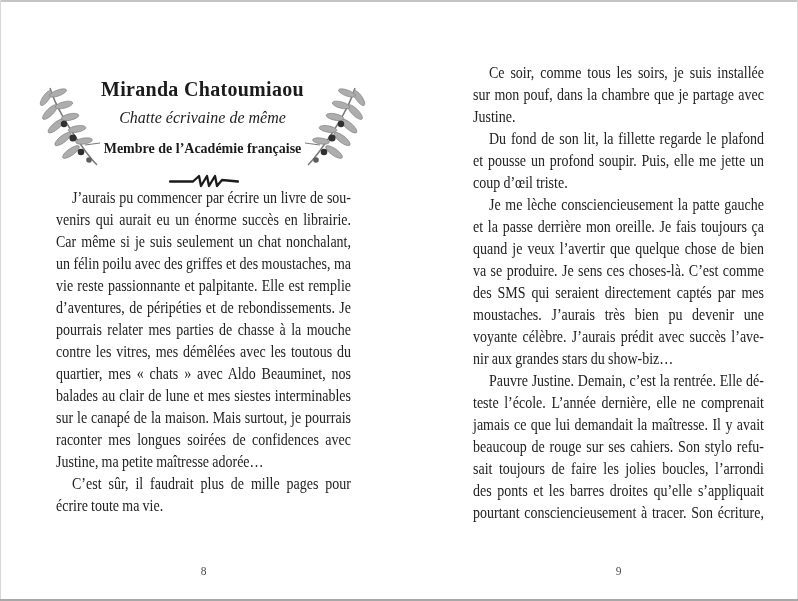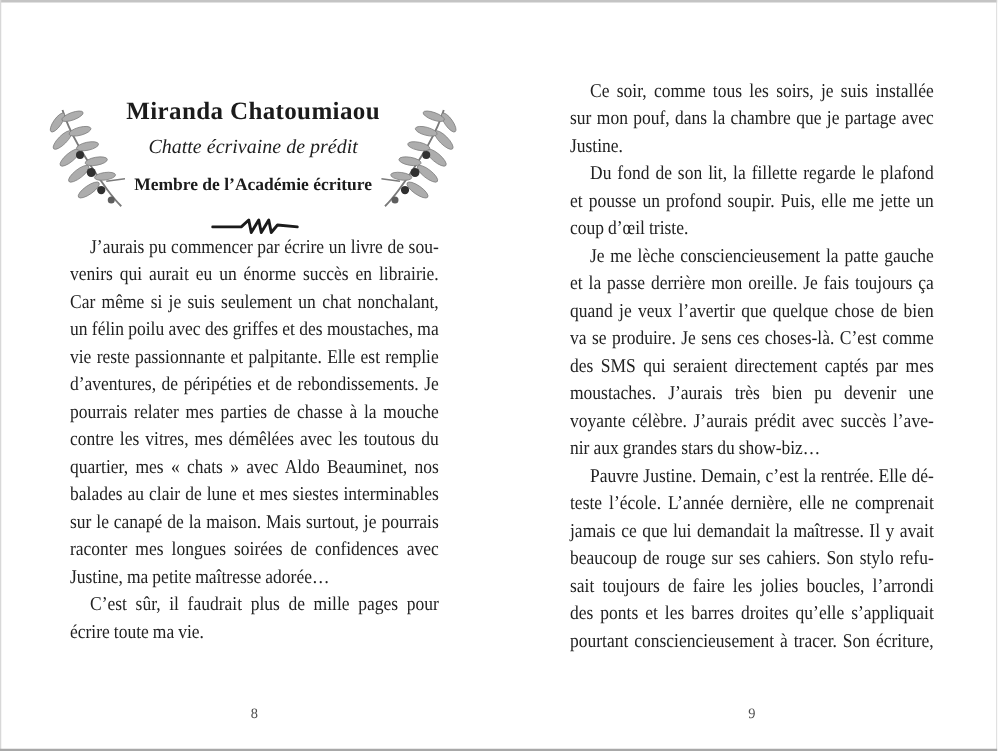--- a/index.html
+++ b/index.html
@@ -7,21 +7,21 @@
     position:relative;width:798px;height:601px;background:#ffffff;overflow:hidden;
     font-family:"Liberation Serif", serif;color:#222222;
   }
   .edge-top{position:absolute;top:0;left:0;right:0;height:2px;background:#c4c4c4;}
   .edge-bottom{position:absolute;bottom:0;left:0;right:0;height:2px;background:#a8a8a8;}
   .edge-left{position:absolute;top:0;bottom:0;left:0;width:1px;background:#d8d8d8;}
   .edge-right{position:absolute;top:0;bottom:0;right:0;width:1px;background:#d8d8d8;}
 
   .page{position:absolute;top:0;height:100%;}
   .page--left{left:56px;width:295px;}
-  .page--right{left:456px;width:291px;}
+  .page--right{left:473px;width:291px;}
 
   .header{position:absolute;top:70px;left:-20px;right:-18px;display:flex;justify-content:flex-end;align-items:flex-start;}
   .branch{width:64px;height:90px;flex:none;margin-top:12px;}
   .branch--right{transform:scaleX(-1);}
   .header-text{flex:1;text-align:center;padding-top:8px;}
   .title{font-size:20px;font-weight:bold;letter-spacing:.3px;line-height:23px;color:#1b1b1b;}
   .subtitle{font-style:italic;font-size:16px;line-height:19px;margin-top:7px;color:#1e1e1e;}
   .affiliation{font-weight:bold;font-size:14px;line-height:17px;margin-top:13px;color:#1b1b1b;}
 
   .divider{position:absolute;top:172px;left:50%;transform:translateX(-50%);}
@@ -69,22 +69,22 @@
         <g fill="#303030">
           <circle cx="28" cy="42" r="3.2"></circle>
           <circle cx="37" cy="56" r="3.6"></circle>
           <circle cx="45" cy="70" r="3.3"></circle>
           <circle cx="53" cy="78" r="2.8" fill="#5e5e5e"></circle>
         </g>
       </svg>
 
       <div class="header-text">
         <div class="title">Miranda Chatoumiaou</div>
-        <div class="subtitle">Chatte écrivaine de prédit</div>
-        <div class="affiliation">Membre de l’Académie écriture</div>
+        <div class="subtitle">Chatte écrivaine de même</div>
+        <div class="affiliation">Membre de l’Académie française</div>
       </div>
 
       <svg class="branch branch--right" viewBox="0 0 64 90" aria-hidden="true">
         <path d="M14 6 C 20 26, 34 48, 50 70 C 53 74, 57 79, 61 83" fill="none" stroke="#7a7a7a" stroke-width="1.5"></path>
         <path d="M49 63 L64 61" fill="none" stroke="#7a7a7a" stroke-width="1.2"></path>
         <g fill="#adadad" stroke="#7d7d7d" stroke-width="0.6">
           <ellipse cx="10" cy="16" rx="9" ry="3.2" transform="rotate(-55 10 16)"></ellipse>
           <ellipse cx="22" cy="11" rx="9" ry="3.0" transform="rotate(-20 22 11)"></ellipse>
           <ellipse cx="14" cy="30" rx="10" ry="3.4" transform="rotate(-45 14 30)"></ellipse>
           <ellipse cx="28" cy="23" rx="9" ry="3.2" transform="rotate(-15 28 23)"></ellipse>

